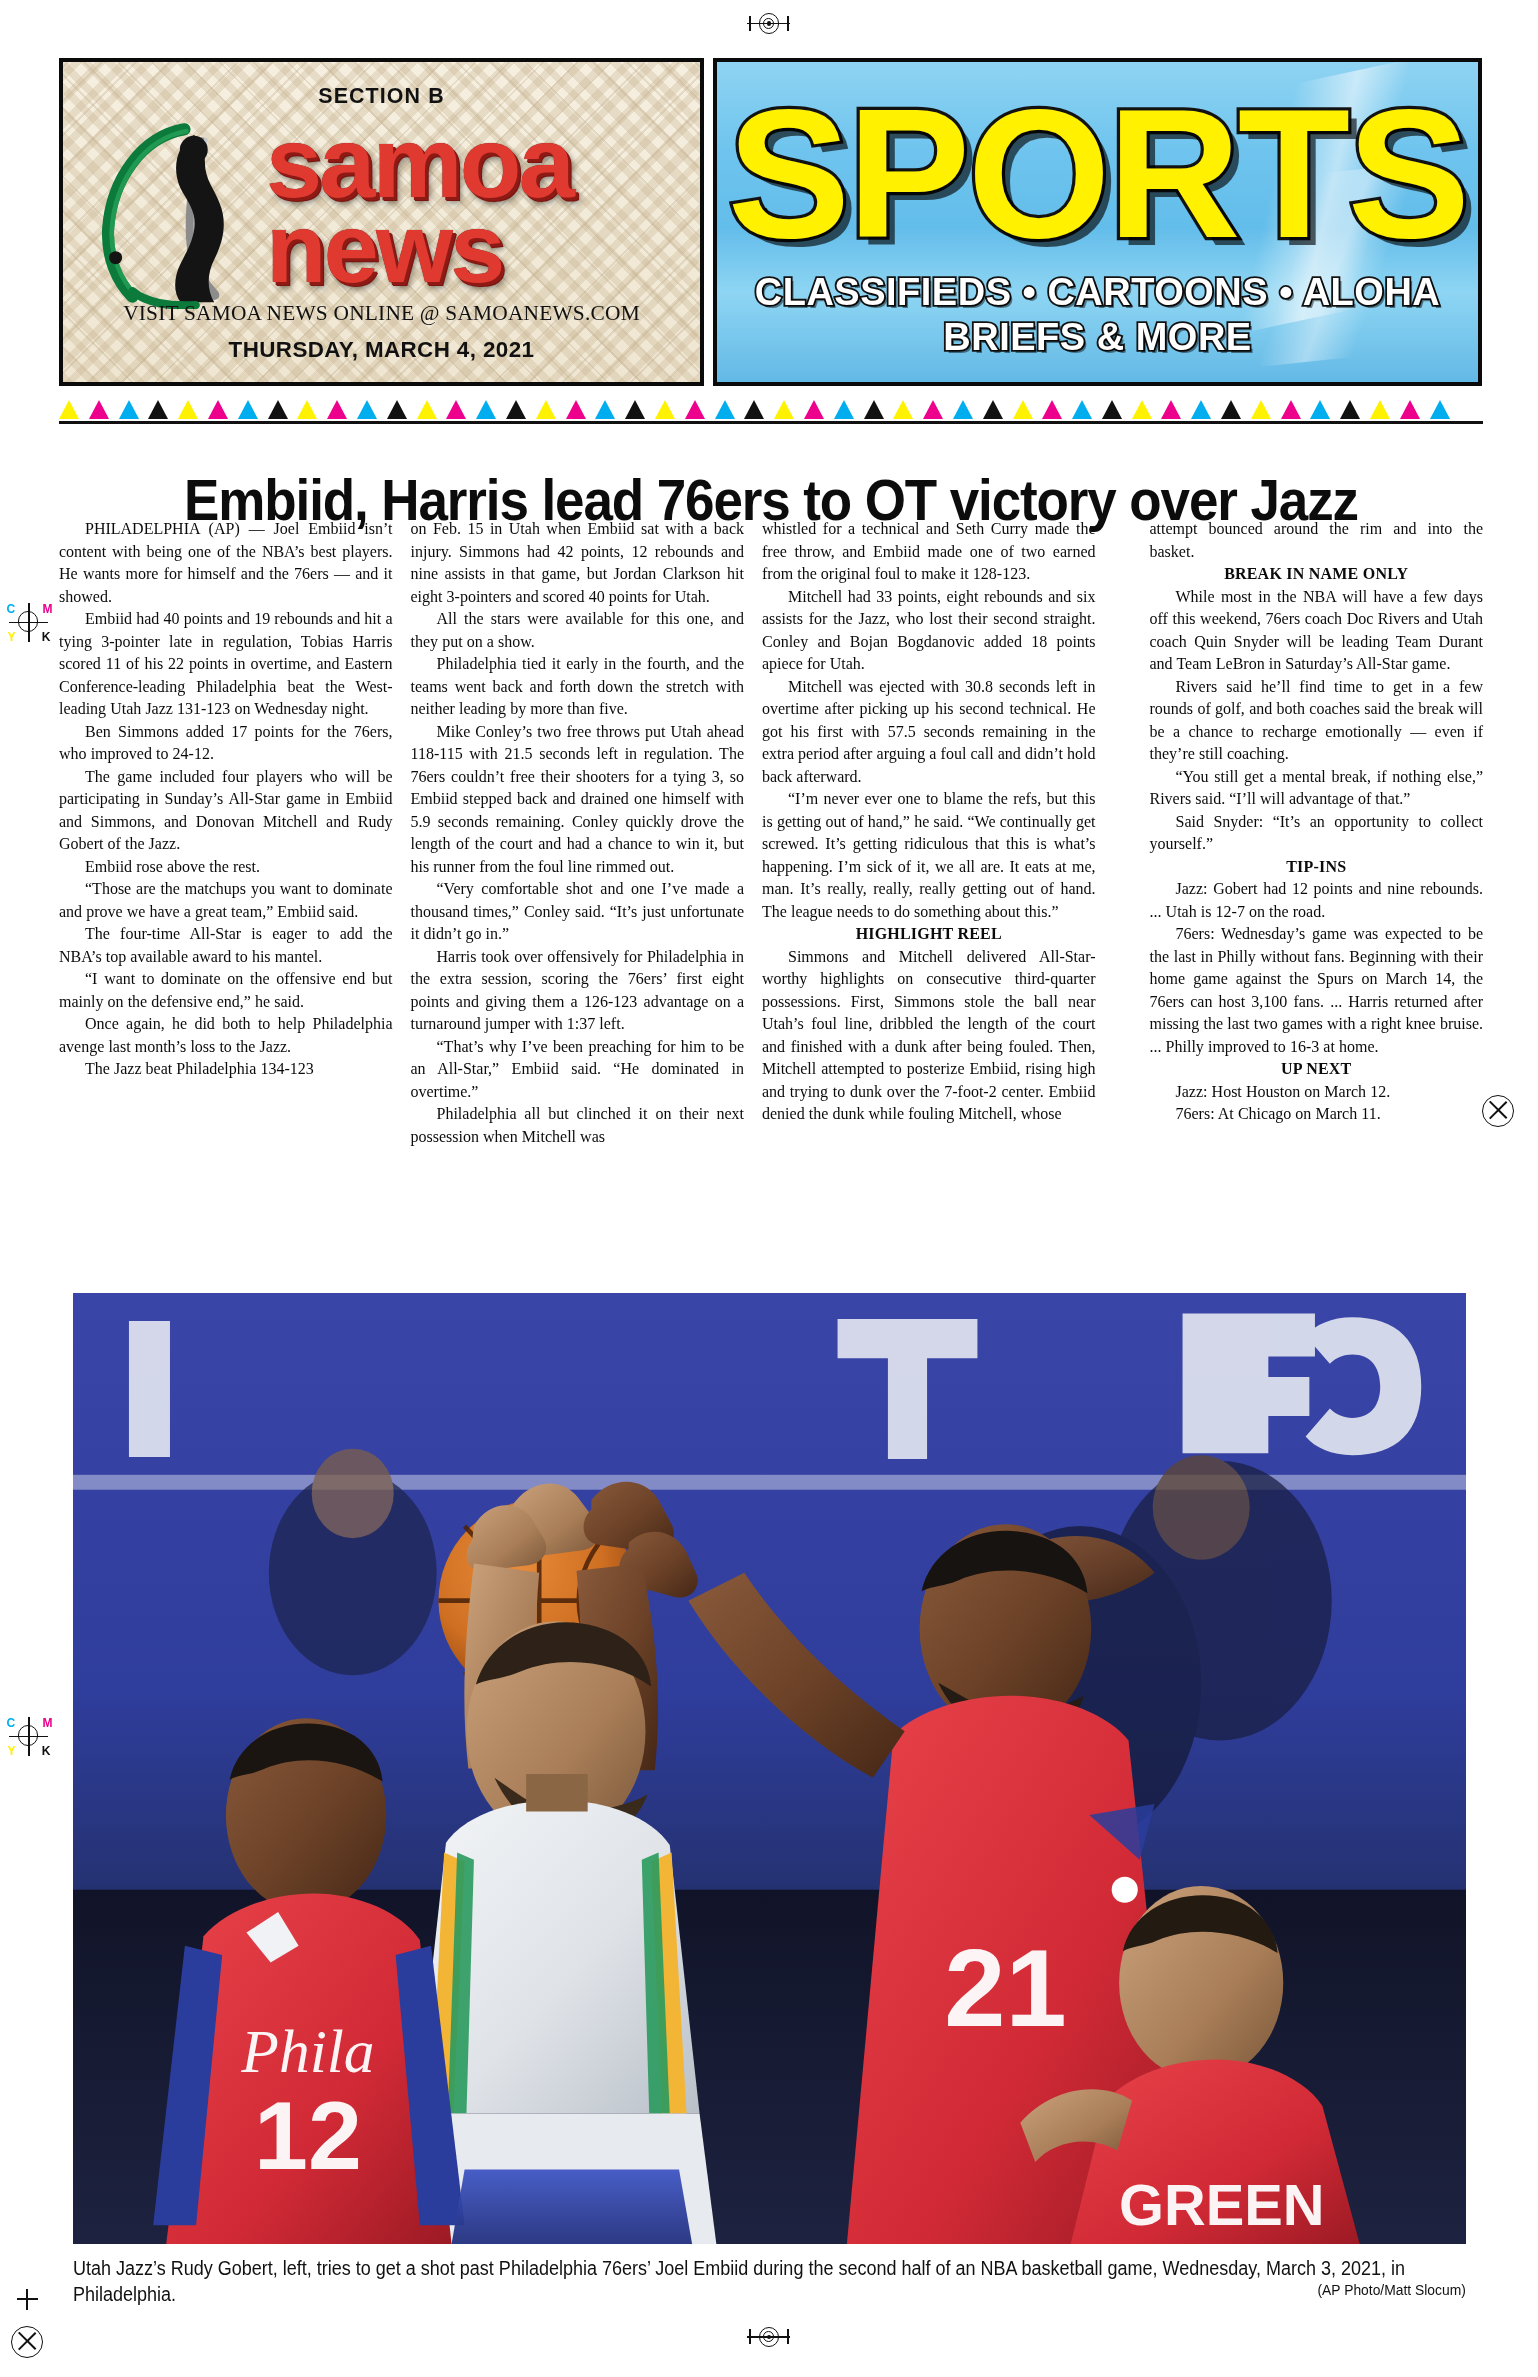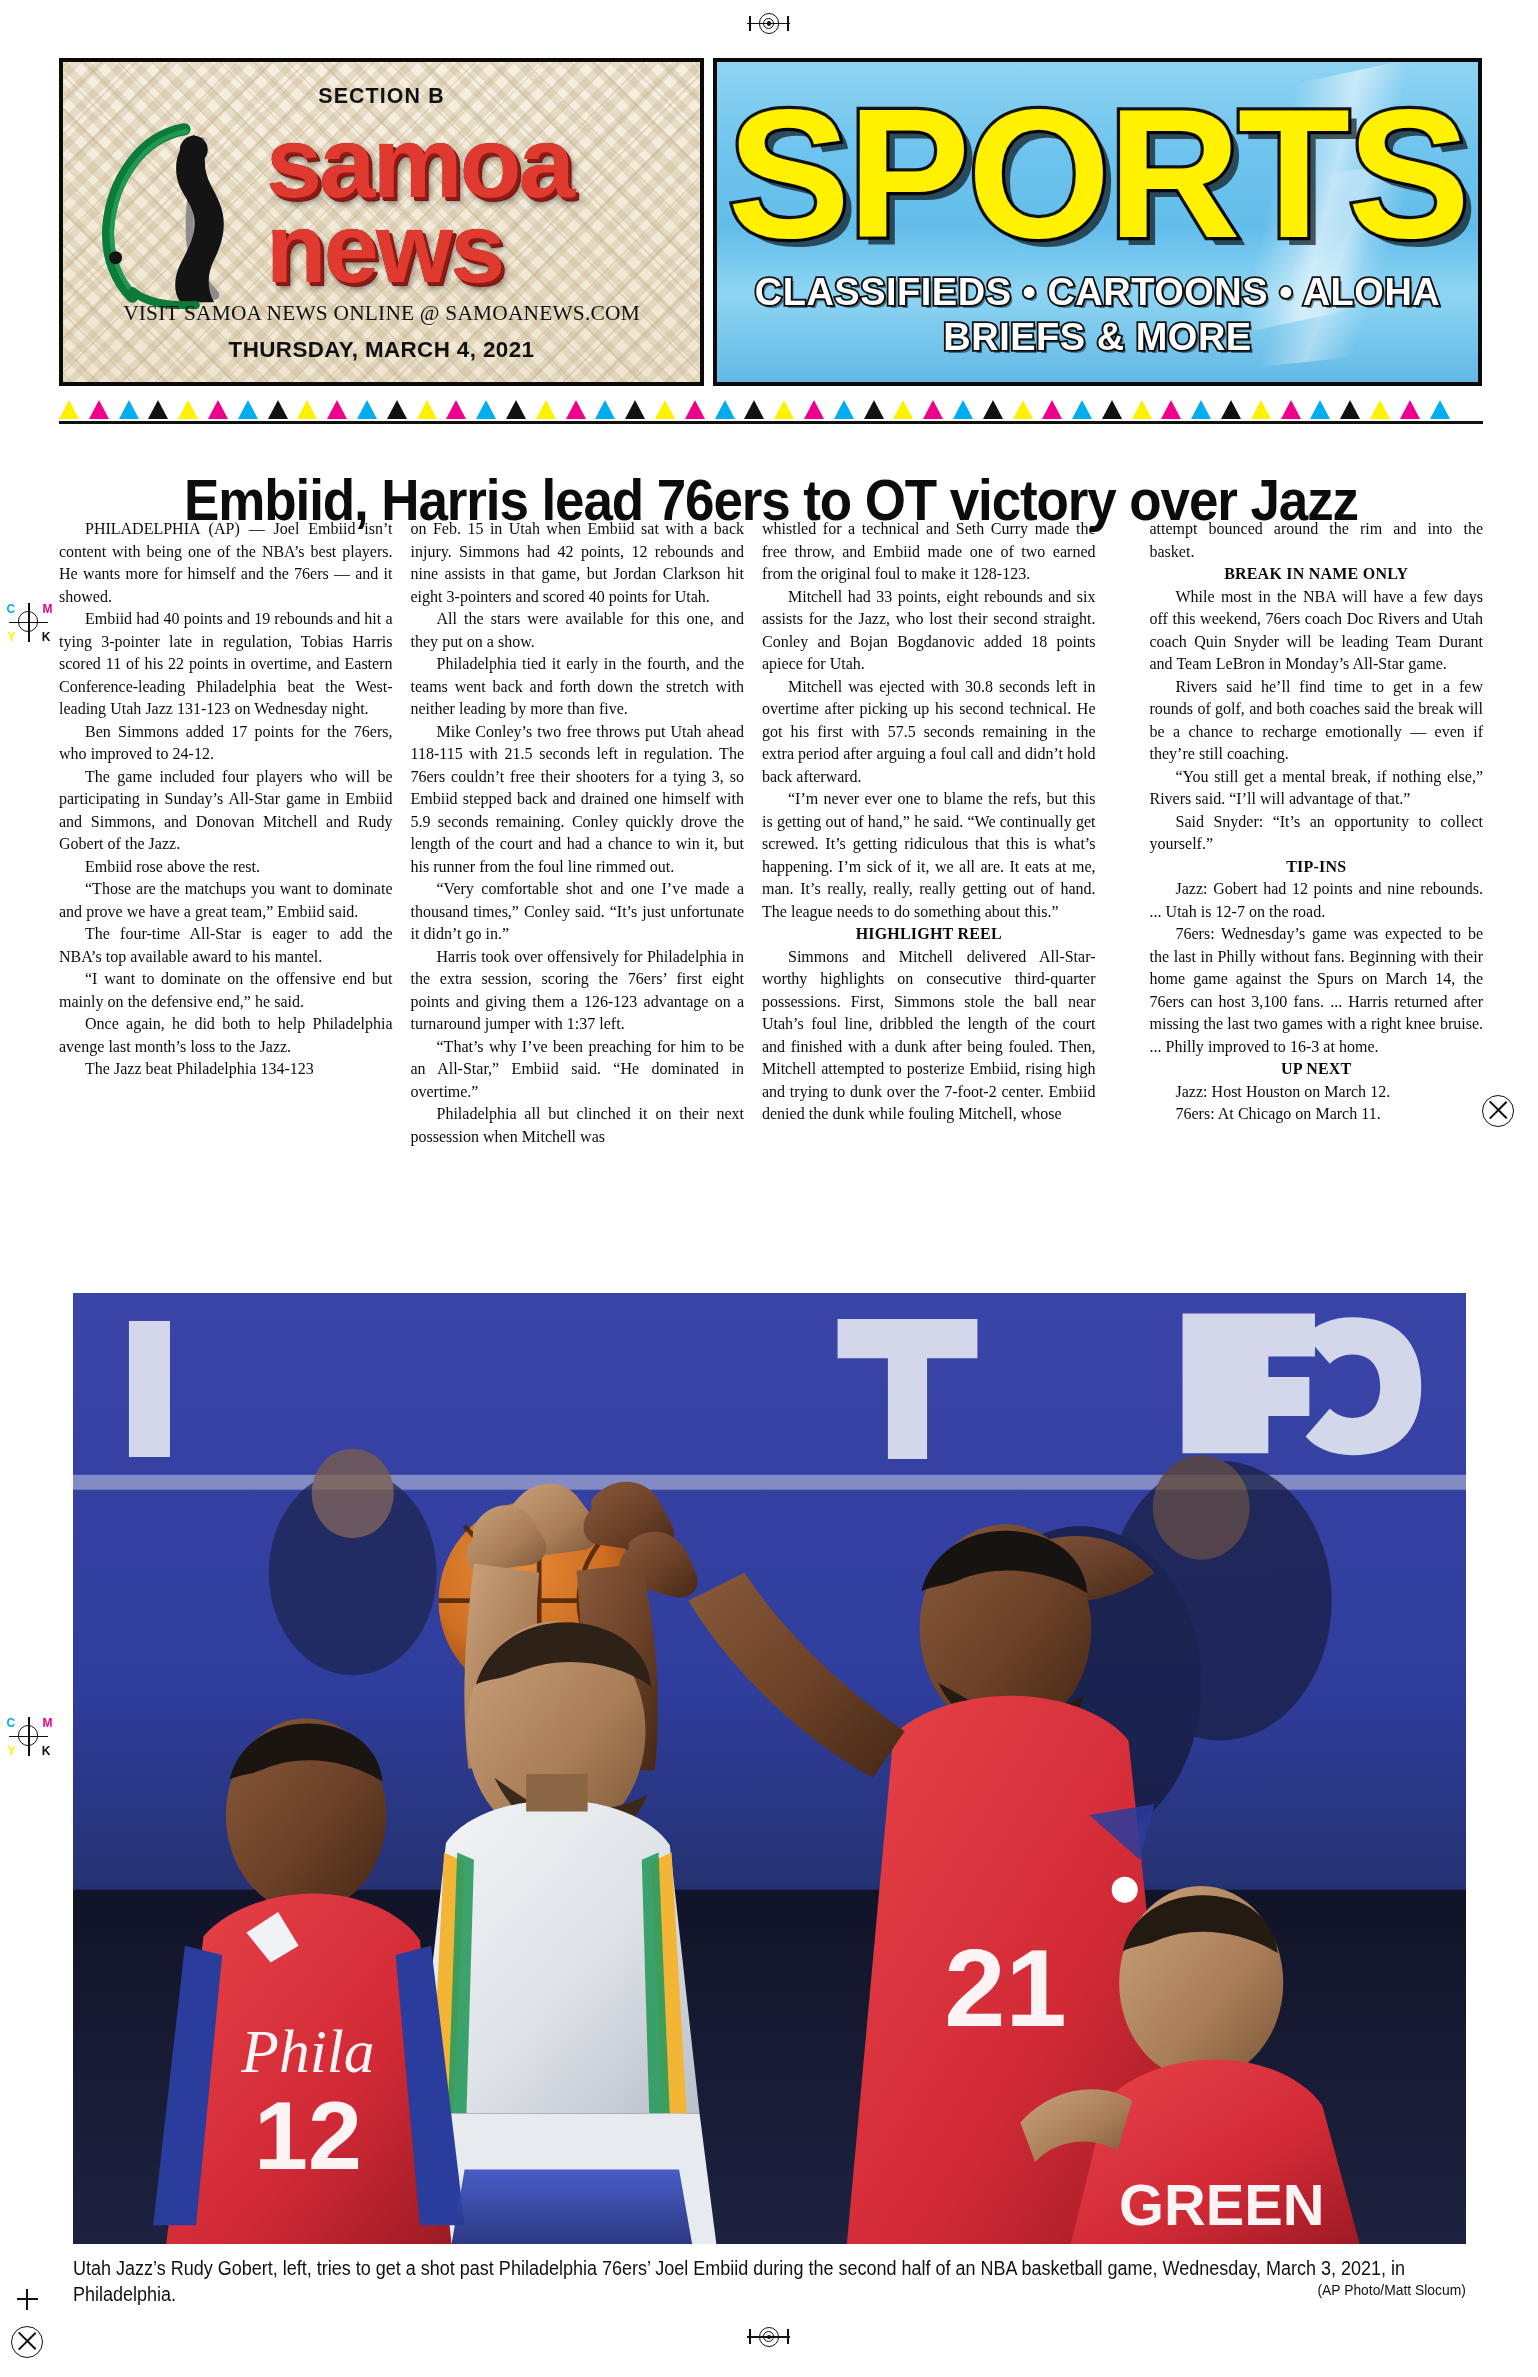--- a/index.html
+++ b/index.html
@@ -286,21 +286,21 @@
         <p class="noind">whistled for a technical and Seth Curry made the free throw, and Embiid made one of two earned from the original foul to make it 128-123.</p>
         <p>Mitchell had 33 points, eight rebounds and six assists for the Jazz, who lost their second straight. Conley and Bojan Bogdanovic added 18 points apiece for Utah.</p>
         <p>Mitchell was ejected with 30.8 seconds left in overtime after picking up his second technical. He got his first with 57.5 seconds remaining in the extra period after arguing a foul call and didn’t hold back afterward.</p>
         <p>“I’m never ever one to blame the refs, but this is getting out of hand,” he said. “We continually get screwed. It’s getting ridiculous that this is what’s happening. I’m sick of it, we all are. It eats at me, man. It’s really, really, really getting out of hand. The league needs to do something about this.”</p>
         <p class="subhead">HIGHLIGHT REEL</p>
         <p>Simmons and Mitchell delivered All-Star-worthy highlights on consecutive third-quarter possessions. First, Simmons stole the ball near Utah’s foul line, dribbled the length of the court and finished with a dunk after being fouled. Then, Mitchell attempted to posterize Embiid, rising high and trying to dunk over the 7-foot-2 center. Embiid denied the dunk while fouling Mitchell, whose</p>
       </div>
       <div class="col">
         <p class="noind">attempt bounced around the rim and into the basket.</p>
         <p class="subhead">BREAK IN NAME ONLY</p>
-        <p>While most in the NBA will have a few days off this weekend, 76ers coach Doc Rivers and Utah coach Quin Snyder will be leading Team Durant and Team LeBron in Monday’s All-Star game.</p>
+        <p>While most in the NBA will have a few days off this weekend, 76ers coach Doc Rivers and Utah coach Quin Snyder will be leading Team Durant and Team LeBron in Saturday’s All-Star game.</p>
         <p>Rivers said he’ll find time to get in a few rounds of golf, and both coaches said the break will be a chance to recharge emotionally — even if they’re still coaching.</p>
         <p>“You still get a mental break, if nothing else,” Rivers said. “I’ll will advantage of that.”</p>
         <p>Said Snyder: “It’s an opportunity to collect yourself.”</p>
         <p class="subhead">TIP-INS</p>
         <p>Jazz: Gobert had 12 points and nine rebounds. ... Utah is 12-7 on the road.</p>
         <p>76ers: Wednesday’s game was expected to be the last in Philly without fans. Beginning with their home game against the Spurs on March 14, the 76ers can host 3,100 fans. ... Harris returned after missing the last two games with a right knee bruise. ... Philly improved to 16-3 at home.</p>
         <p class="subhead">UP NEXT</p>
         <p>Jazz: Host Houston on March 12.</p>
         <p>76ers: At Chicago on March 11.</p>
       </div>

